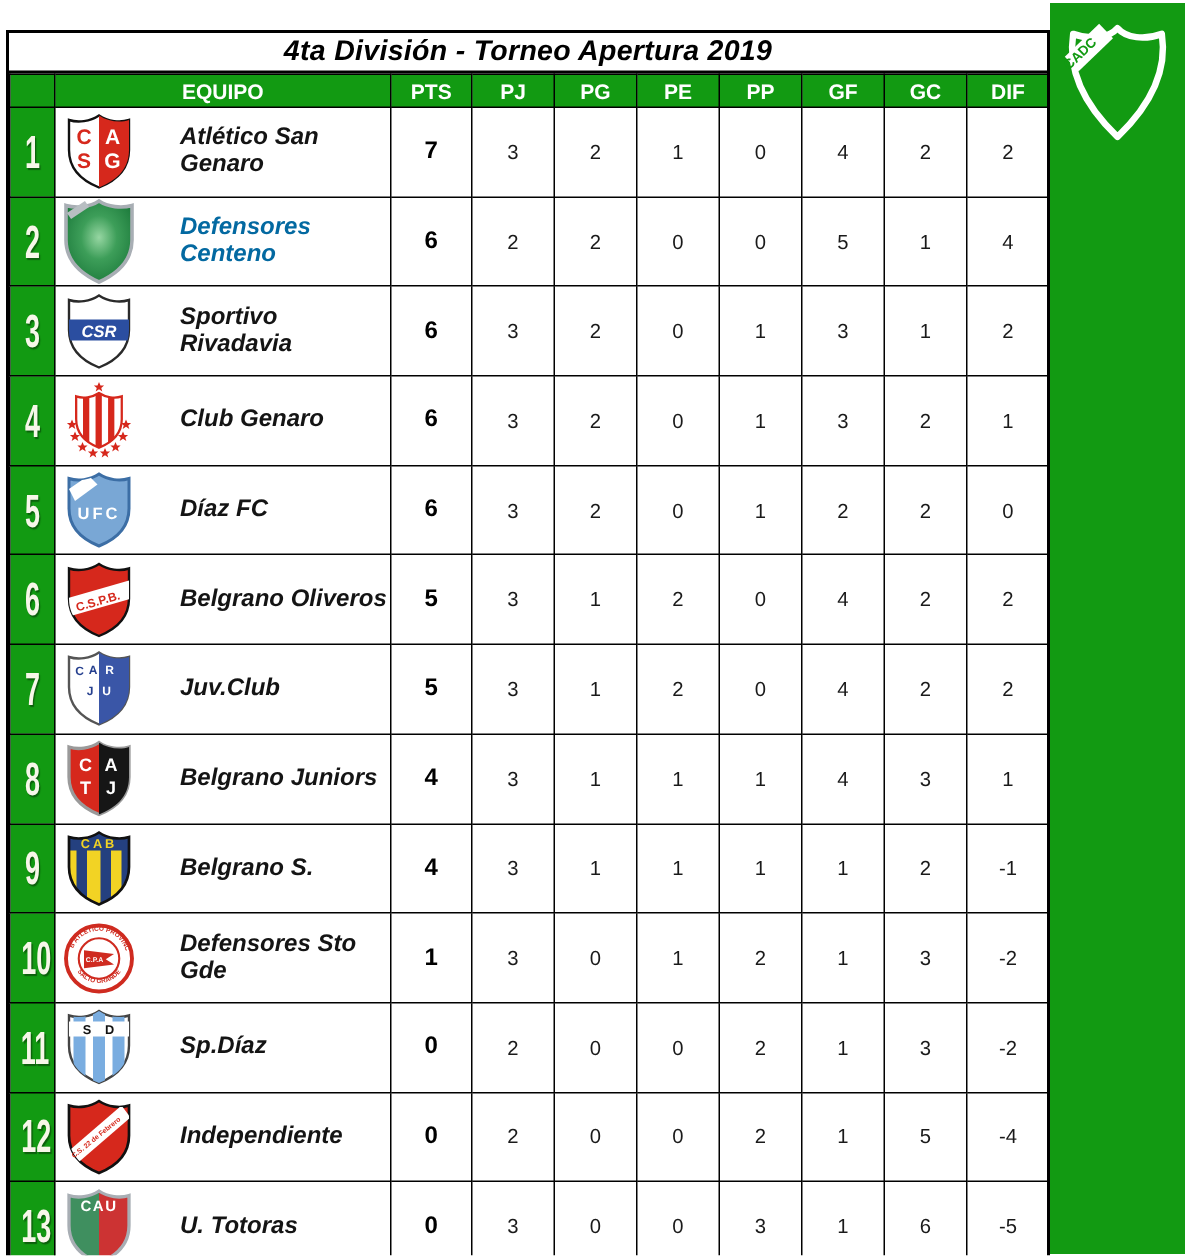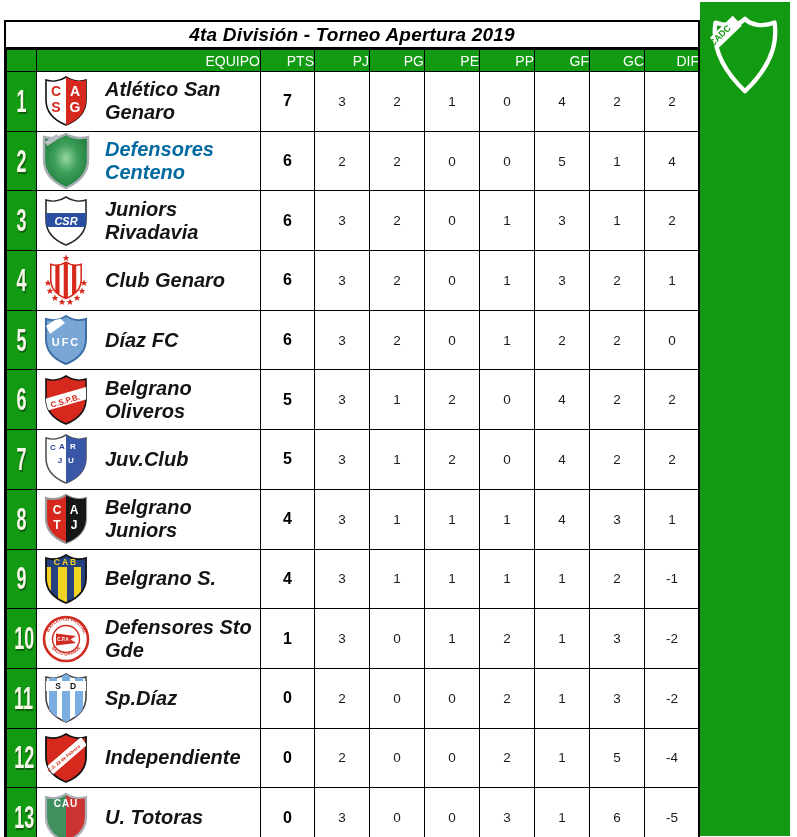--- a/index.html
+++ b/index.html
@@ -12,31 +12,31 @@
 
   
   .table-wrap{position:absolute;left:4px;top:20px;width:696px;height:827px;border:2px solid #000;box-sizing:border-box;background:#fff;overflow:hidden;}
   .title-bar{height:25px;border-bottom:2px solid #000;display:flex;align-items:center;justify-content:center;
              font-weight:bold;font-style:italic;font-size:19px;color:#000;letter-spacing:.2px;}
 
   table{border-collapse:collapse;width:100%;table-layout:fixed;}
   col.c-pos{width:30px;} col.c-team{width:224px;} col.c-pts{width:54px;}
   col.c-n{width:55px;}
   th,td{border:1px solid #000;padding:0;}
-  thead th{height:21px;background:#129A12;color:#fff;font-size:14px;font-weight:normal;text-align:right;}
+  thead th{height:21px;background:#129A12;color:#fff;font-size:14px;font-weight:bold;text-align:center;}
   thead th.pos-h{background:#129A12;}
   tbody td{height:58.7px;text-align:center;vertical-align:middle;background:#fff;}
   td.pos{background:#129A12;}
   .posnum{display:inline-block;color:#F7F7E9;font-weight:bold;font-size:31px;line-height:1;
           transform:scaleX(0.58);text-shadow:1.5px 1.5px 1px rgba(0,0,0,0.38);}
   td.team{text-align:left;}
   .teamwrap{display:flex;align-items:center;}
   .logo{width:58px;min-width:58px;display:flex;justify-content:center;align-items:center;}
   .logo svg{display:block;}
-  .tname{margin-left:10px;font-weight:bold;font-style:italic;font-size:20px;color:#141414;}
+  .tname{margin-left:25px;font-weight:bold;font-style:italic;font-size:16px;color:#141414;}
   .tname.hl{color:#0369a1;}
   td.pts{font-weight:bold;font-size:16px;color:#000;}
   td.num{font-size:13.5px;color:#1a1a1a;}
   svg text{font-family:"Liberation Sans",sans-serif;}
 </style>
 </head>
 <body>
 
 <div class="stage">
 
@@ -150,21 +150,21 @@
                   <defs>
                       <clipPath id="t3c">
                         <path d="M23,2 C29,6 37,7 43,5 L43,25 C43,39 33,46 23,50 C13,46 3,39 3,25 L3,5 C9,7 17,6 23,2 Z"></path>
                       </clipPath>
                     </defs>
                   <path d="M23,2 C29,6 37,7 43,5 L43,25 C43,39 33,46 23,50 C13,46 3,39 3,25 L3,5 C9,7 17,6 23,2 Z" fill="#ffffff" stroke="#2a2a2a" stroke-width="1.6"></path>
                   <rect x="1" y="18" width="44" height="14" fill="#2b4ea0" clip-path="url(#t3c)"></rect>
                   <text x="23" y="29.5" text-anchor="middle" font-size="11" font-weight="bold" font-style="italic" fill="#ffffff">CSR</text>
                 </svg>
               </span>
-              <span class="tname">Juniors Rivadavia</span>
+              <span class="tname">Sportivo Rivadavia</span>
             </div>
           </td>
           <td class="pts">6</td>
           <td class="num">3</td>
           <td class="num">2</td>
           <td class="num">0</td>
           <td class="num">1</td>
           <td class="num">3</td>
           <td class="num">1</td>
           <td class="num">2</td>

